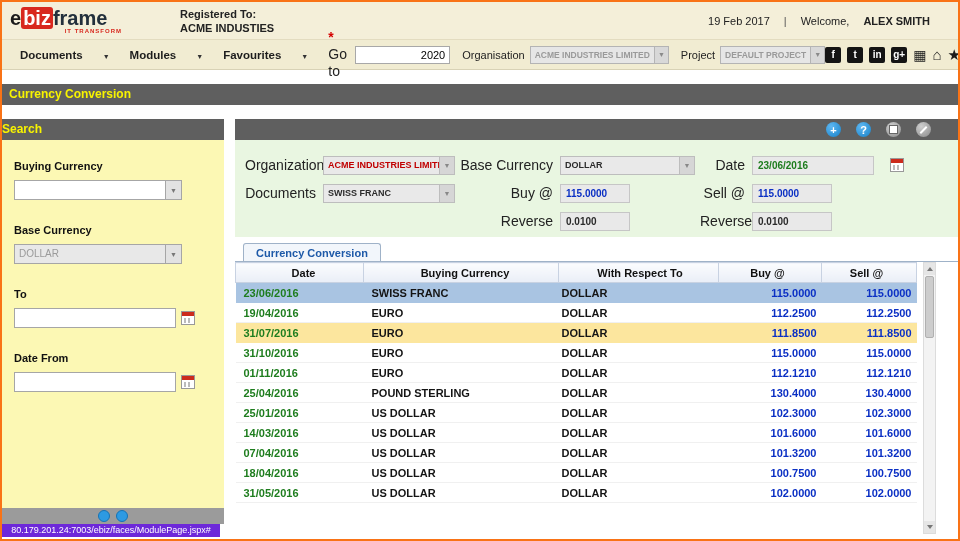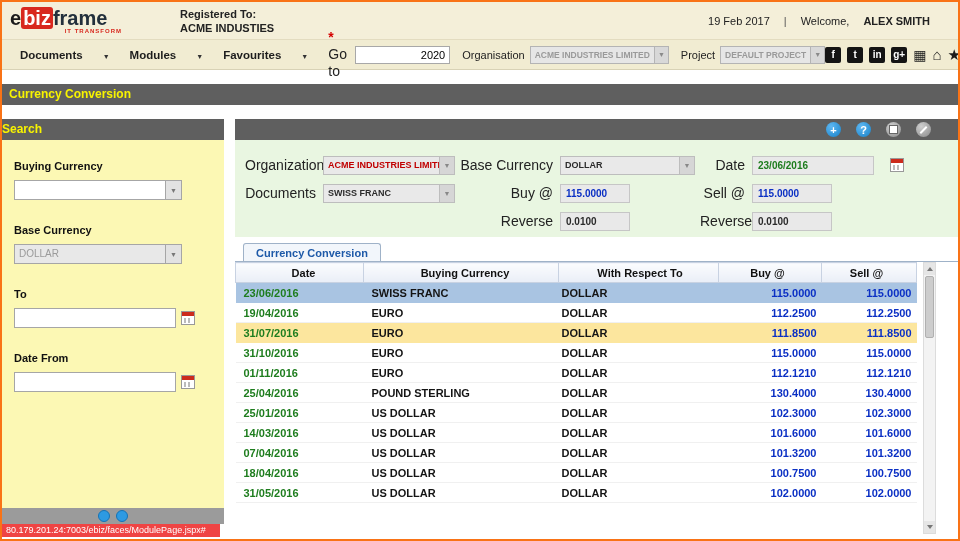--- a/index.html
+++ b/index.html
@@ -58,21 +58,21 @@
 .sb-select .arrow::after { content:"▼"; font-size:7px; color:#777; }
 .sb-select.disabled { background:#e8e8e8; cursor:default; }
 .sb-date { display:flex; align-items:center; gap:5px; }
 .sb-input { width:162px; height:20px; border:1px solid #a6a6a6; background:#fff; font-family:inherit; font-size:11px; padding:0 4px; }
 .cal-icon { width:14px; height:14px; border:1px solid #999; background:#fff; position:relative; cursor:pointer; flex:0 0 auto; }
 .cal-icon::before { content:""; position:absolute; left:0; right:0; top:0; height:4px; background:#cc2b1d; }
 .cal-icon::after { content:""; position:absolute; left:2px; right:2px; top:6px; height:5px;
   background:repeating-linear-gradient(90deg,#bbb 0 2px,#fff 2px 4px); }
 .sidebar-gray { height:16px; background:#9b9b9b; display:flex; align-items:center; justify-content:center; gap:6px; }
 .pager-dot { width:12px; height:12px; border-radius:50%; background:#2d9ae2; border:1px solid #1573b5; cursor:pointer; }
-.status-url { height:13px; width:218px; background:#ef4444; color:#fff; font-size:9px; line-height:13px; padding:0 4px; white-space:nowrap; overflow:hidden; }
+.status-url { height:13px; width:218px; background:#6d28d9; color:#fff; font-size:9px; line-height:13px; padding:0 4px; white-space:nowrap; overflow:hidden;text-align:center; }
 
 
 .main { flex:1; margin-left:11px; position:relative; }
 .toolbar { height:21px; background:#5f5f5f; display:flex; align-items:center; justify-content:flex-end; gap:15px; padding-right:27px; }
 .tb-icon { width:15px; height:15px; border-radius:50%; display:flex; align-items:center; justify-content:center; font-size:11px; font-weight:bold; color:#fff; cursor:pointer; }
 .tb-blue { background:radial-gradient(circle at 35% 30%, #5fb8f2, #1781c8); }
 .tb-gray { background:radial-gradient(circle at 35% 30%, #cfcfcf, #8a8a8a); }
 .tb-save::after { content:""; width:7px; height:7px; background:#fff; border:1px solid #666; }
 .tb-clear::after { content:""; width:9px; height:2px; background:#fff; transform:rotate(-45deg); }
 

